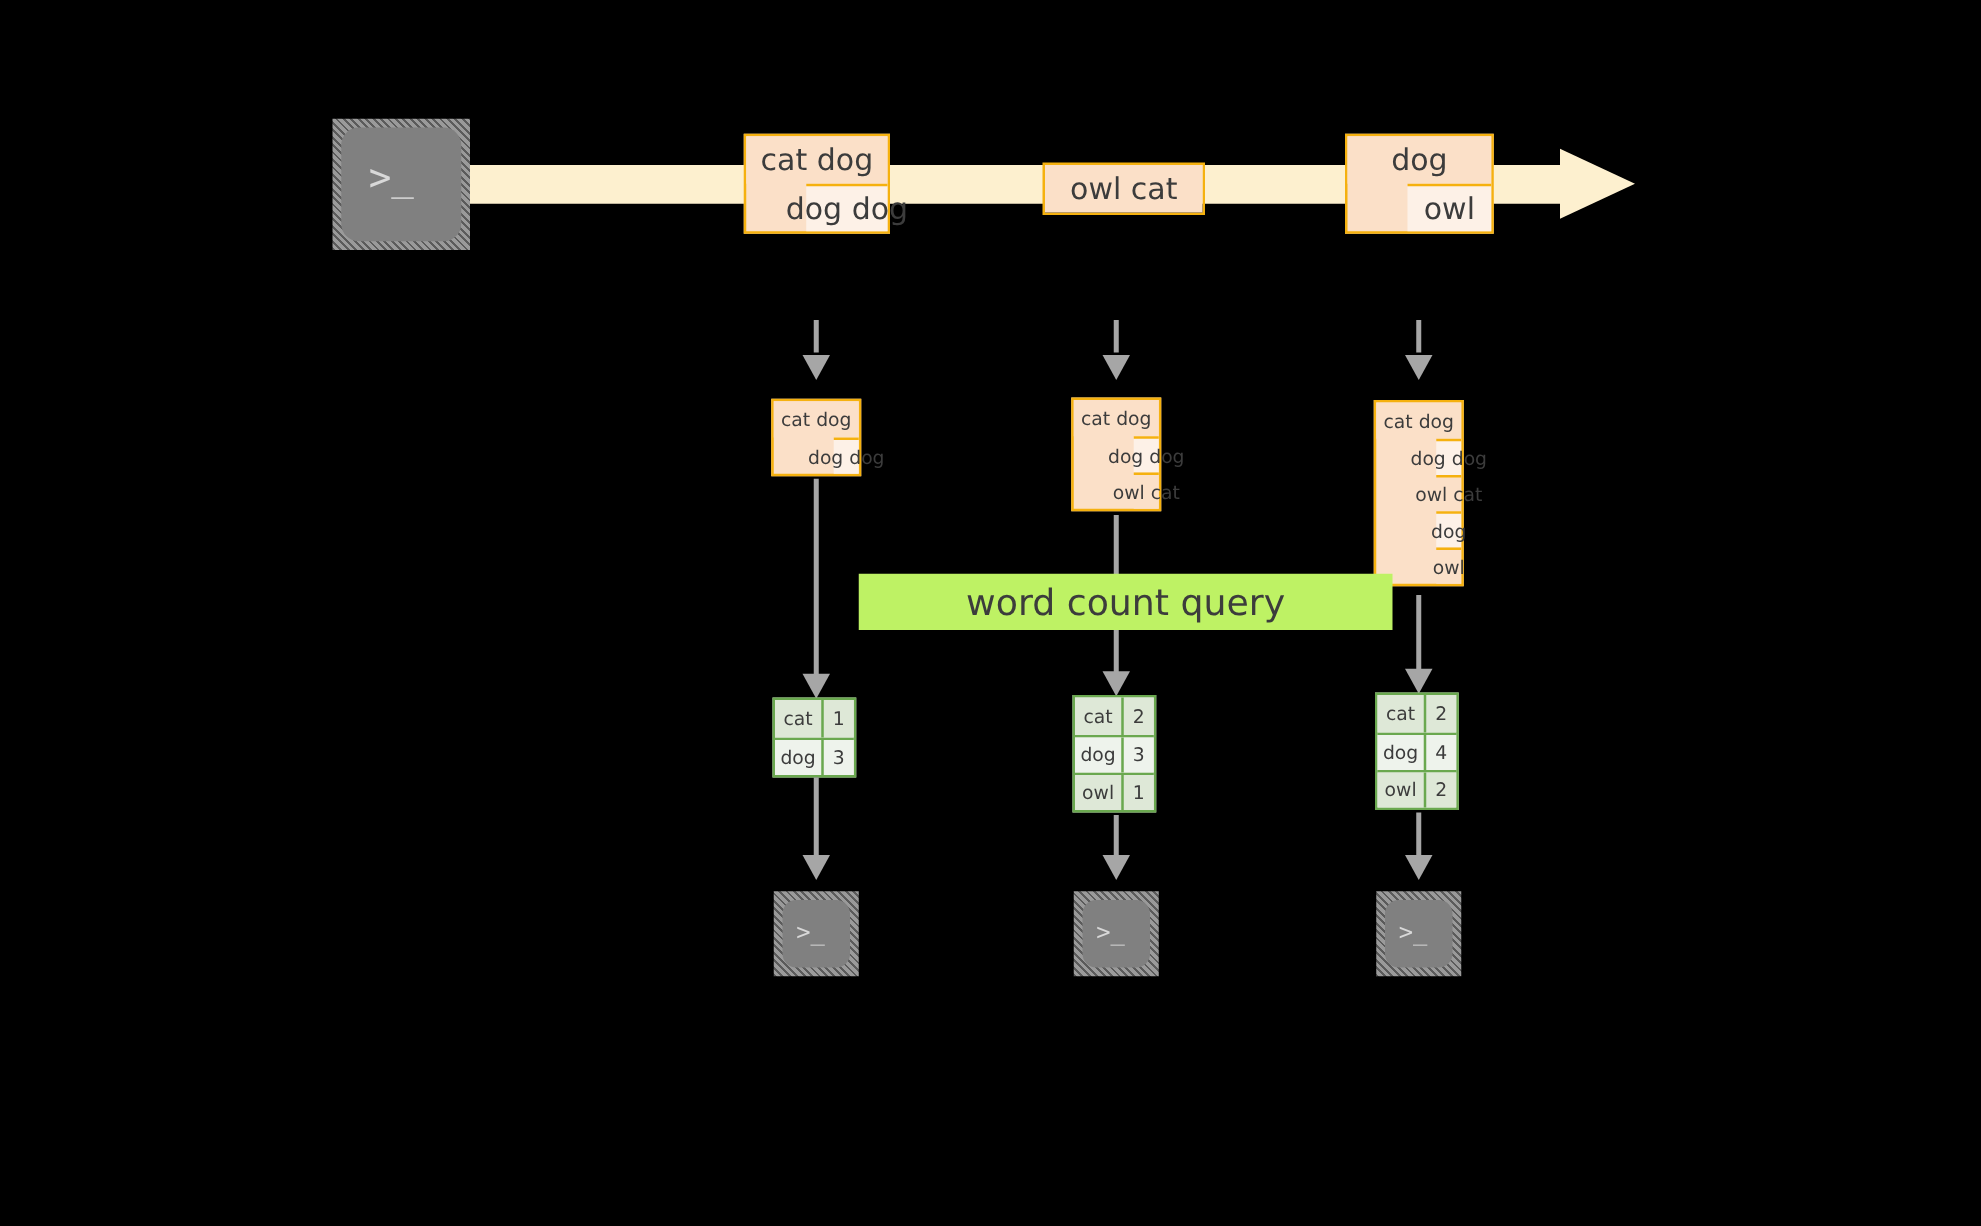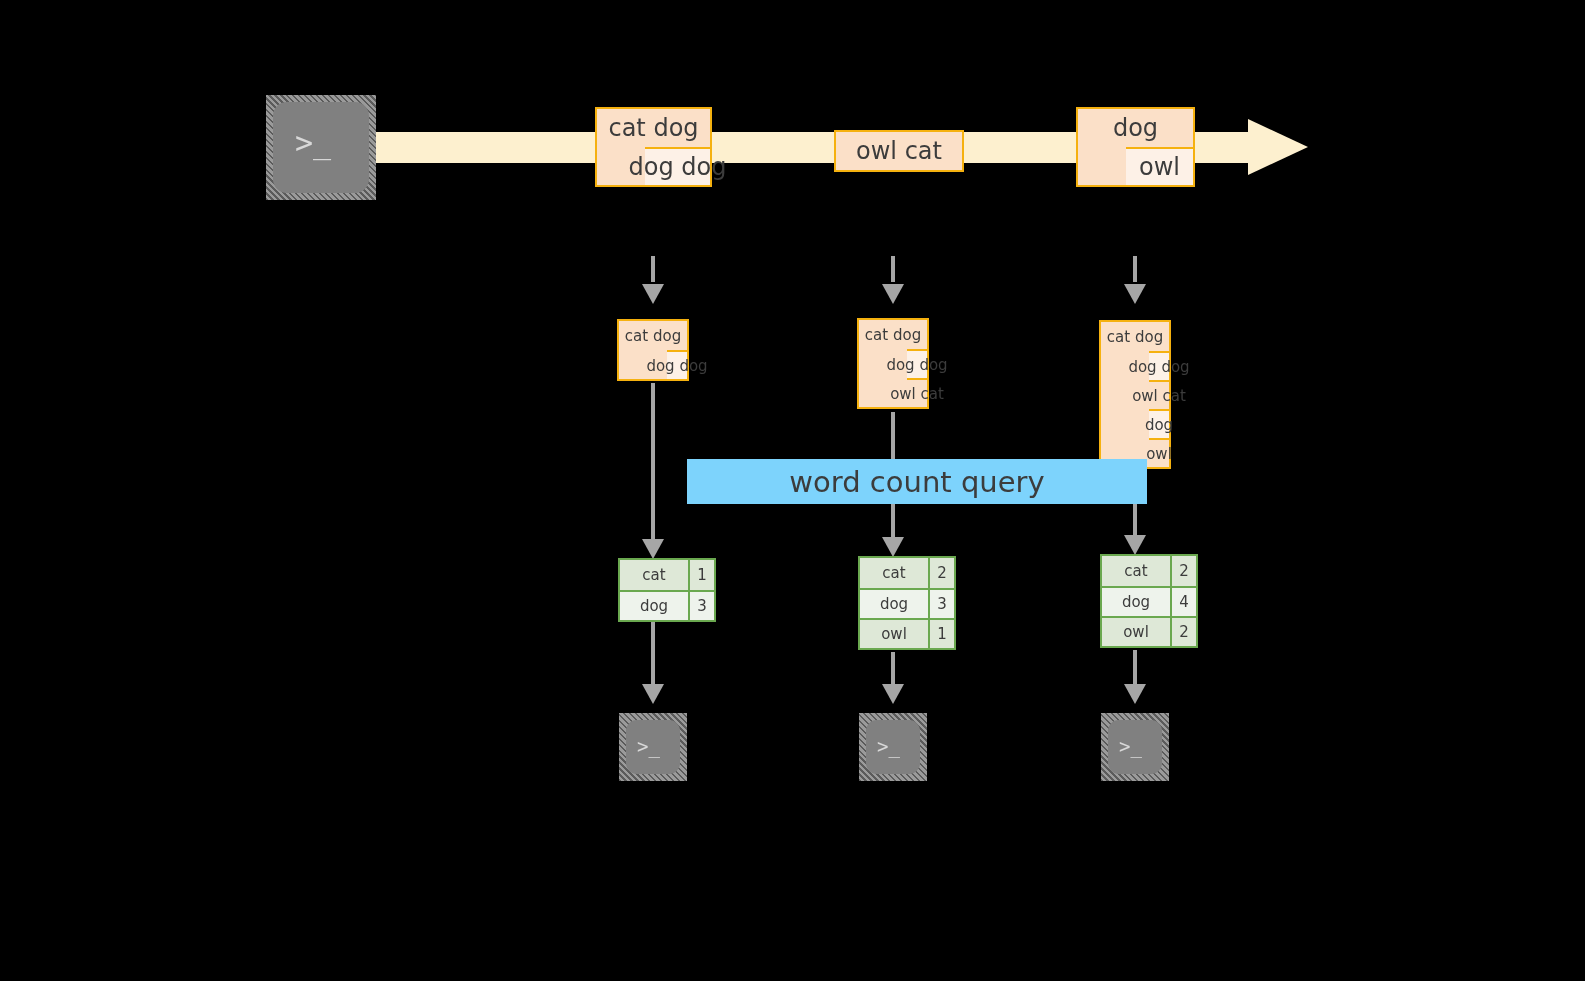--- a/index.html
+++ b/index.html
@@ -116,21 +116,21 @@
   .cnt-row.shade-b .cnt-cell { background: #eef3ec; }
   .cnt-cell {
     box-sizing: border-box;
     display: flex;
     align-items: center;
     justify-content: center;
     font-size: 15px;
     color: #3c3c3c;
     white-space: nowrap;
   }
-  .cnt-cell.word { width: 68px; }
+  .cnt-cell.word { width: 37px; }
   .cnt-cell.num  { width: 26px; border-left: 2px solid #6aa84f; }
 
   
   .gline {
     position: absolute;
     width: 4px;
     background: #a6a6a6;
   }
   .ghead {
     position: absolute;
@@ -138,23 +138,23 @@
     border-left: 11px solid transparent;
     border-right: 11px solid transparent;
     border-top: 20px solid #a6a6a6;
   }
 
   
   .query-label {
     position: absolute;
     left: 687px;
     top: 459px;
-    width: 460px;
+    width: 427px;
     height: 45px;
-    background: #7dd3fc;
+    background: #bef264;
     display: flex;
     align-items: center;
     justify-content: center;
     font-size: 29px;
     color: #3c3c3c;
     white-space: nowrap;
     z-index: 6;
   }
 </style>
 </head>

